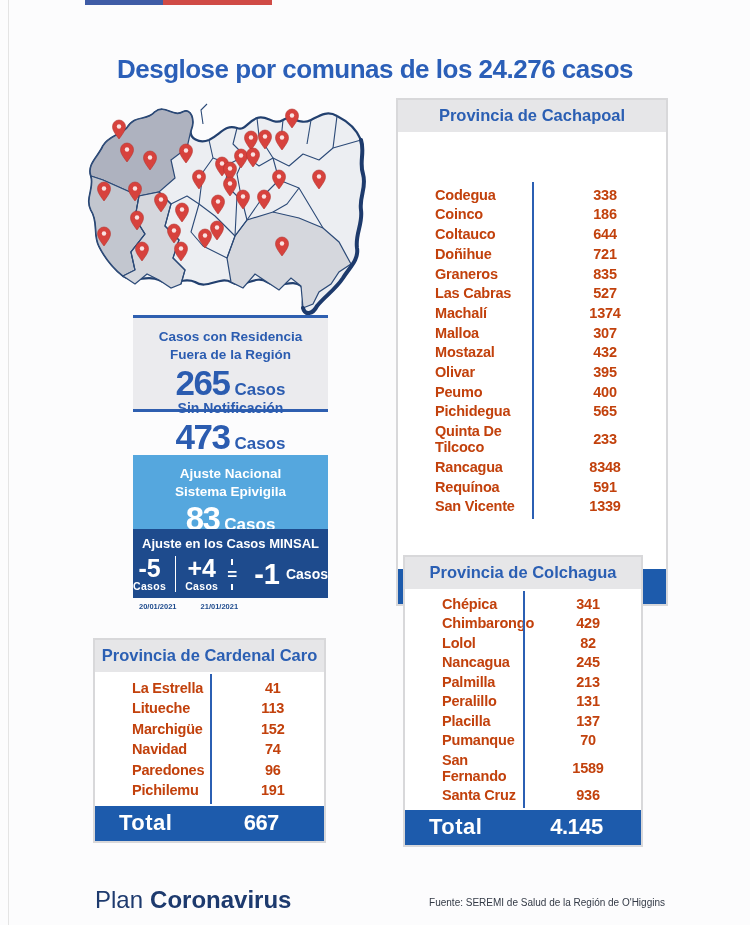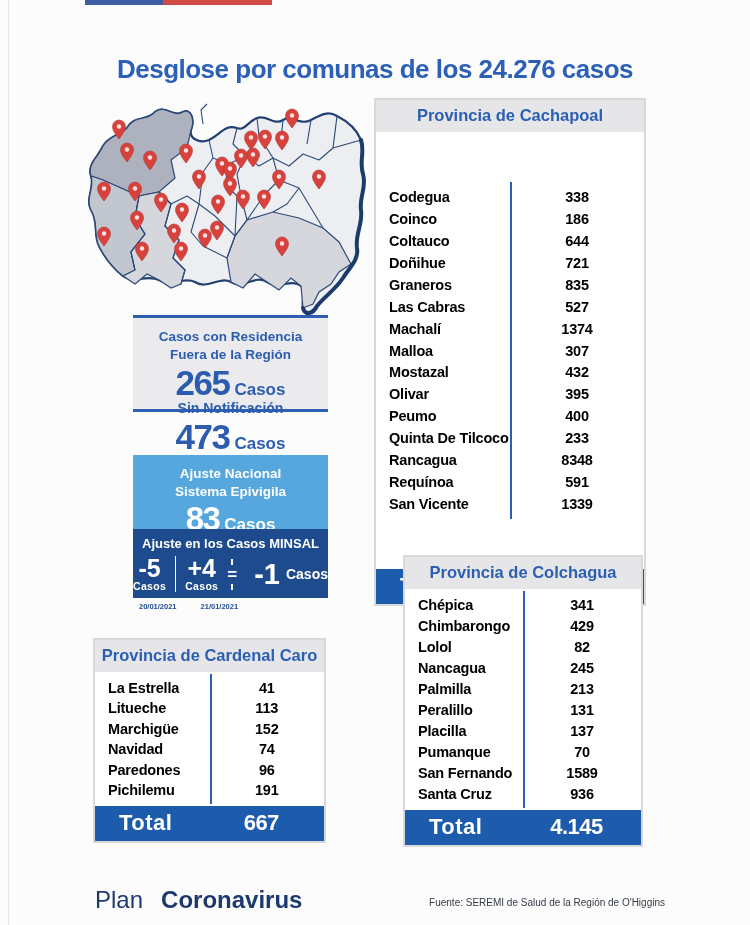--- a/index.html
+++ b/index.html
@@ -57,40 +57,40 @@
   .m-res-num{font-size:29px;font-weight:800;margin:0 6px 0 8px;line-height:1;}
   .m-res-unit{font-size:14px;font-weight:800;}
   .dates-row{position:absolute;left:133px;top:602px;width:195px;display:flex;
     font-size:7.5px;font-weight:700;color:#1e4b8d;}
   .date-a{margin-left:6px;}
   .date-b{margin-left:24px;}
 
   
   .table{position:absolute;border:2px solid #d8d8da;background:#fff;box-sizing:border-box;
     display:flex;flex-direction:column;}
-  .tbl-cachapoal{left:374px;top:98px;width:272px;height:508px;gap:48px;}
+  .tbl-cachapoal{left:396px;top:98px;width:272px;height:508px;gap:48px;}
   .tbl-colchagua{left:403px;top:555px;width:240px;height:292px;}
   .tbl-cardenal{left:93px;top:638px;width:233px;height:205px;}
   .t-header{background:#e6e6e8;color:#2b5fb3;font-weight:800;font-size:16.5px;
     text-align:center;padding:6px 0 7px;flex:none;}
   .t-body{flex:1;display:flex;flex-direction:column;justify-content:space-evenly;
     position:relative;padding:3px 0;}
   .t-body .col-divider{position:absolute;left:50%;top:2px;bottom:2px;width:2px;background:#2b5fb3;}
-  .t-row{display:flex;align-items:center;color:#000000;font-weight:800;font-size:14.5px;
-    letter-spacing:-0.2px;}
+  .t-row{display:flex;align-items:center;color:#c2410c;font-weight:800;font-size:14.5px;
+    letter-spacing:-0.2px;margin-left:24px;}
   .t-row .t-name{width:50%;padding-left:13px;box-sizing:border-box;}
   .t-row .t-val{width:50%;text-align:center;}
   .t-total{background:#1d5bac;color:#fff;font-weight:800;font-size:22px;display:flex;
     align-items:center;padding:4px 11px 5px;flex:none;}
   .t-total .t-name{width:50%;padding-left:13px;box-sizing:border-box;letter-spacing:0.5px;}
   .t-total .t-val{width:50%;text-align:center;letter-spacing:-0.5px;}
 
   
   .brand{position:absolute;left:95px;top:886px;font-size:24px;color:#1d3a6e;}
-  .brand .b-reg{font-weight:400;margin-right:18px;}
+  .brand .b-reg{font-weight:400;margin-right:7px;}
   .brand .b-bold{font-weight:800;}
   .source{position:absolute;right:85px;top:897px;font-size:10px;color:#333a46;font-weight:500;}
 </style>
 </head>
 <body>
 
 <div class="edge-line"></div>
 
 <div class="flag">
   <div class="seg-blue" style="background: rgb(63, 92, 166);"></div>
@@ -382,20 +382,24 @@
       <div class="t-row">
         <span class="t-name">Olivar</span>
         <span class="t-val">395</span>
       </div>
 
       <div class="t-row">
         <span class="t-name">Peumo</span>
         <span class="t-val">400</span>
       </div>
 
+      <div class="t-row">
+        <span class="t-name">Pichidegua</span>
+        <span class="t-val">565</span>
+      </div>
 
       <div class="t-row">
         <span class="t-name">Quinta De Tilcoco</span>
         <span class="t-val">233</span>
       </div>
 
       <div class="t-row">
         <span class="t-name">Rancagua</span>
         <span class="t-val">8348</span>
       </div>

